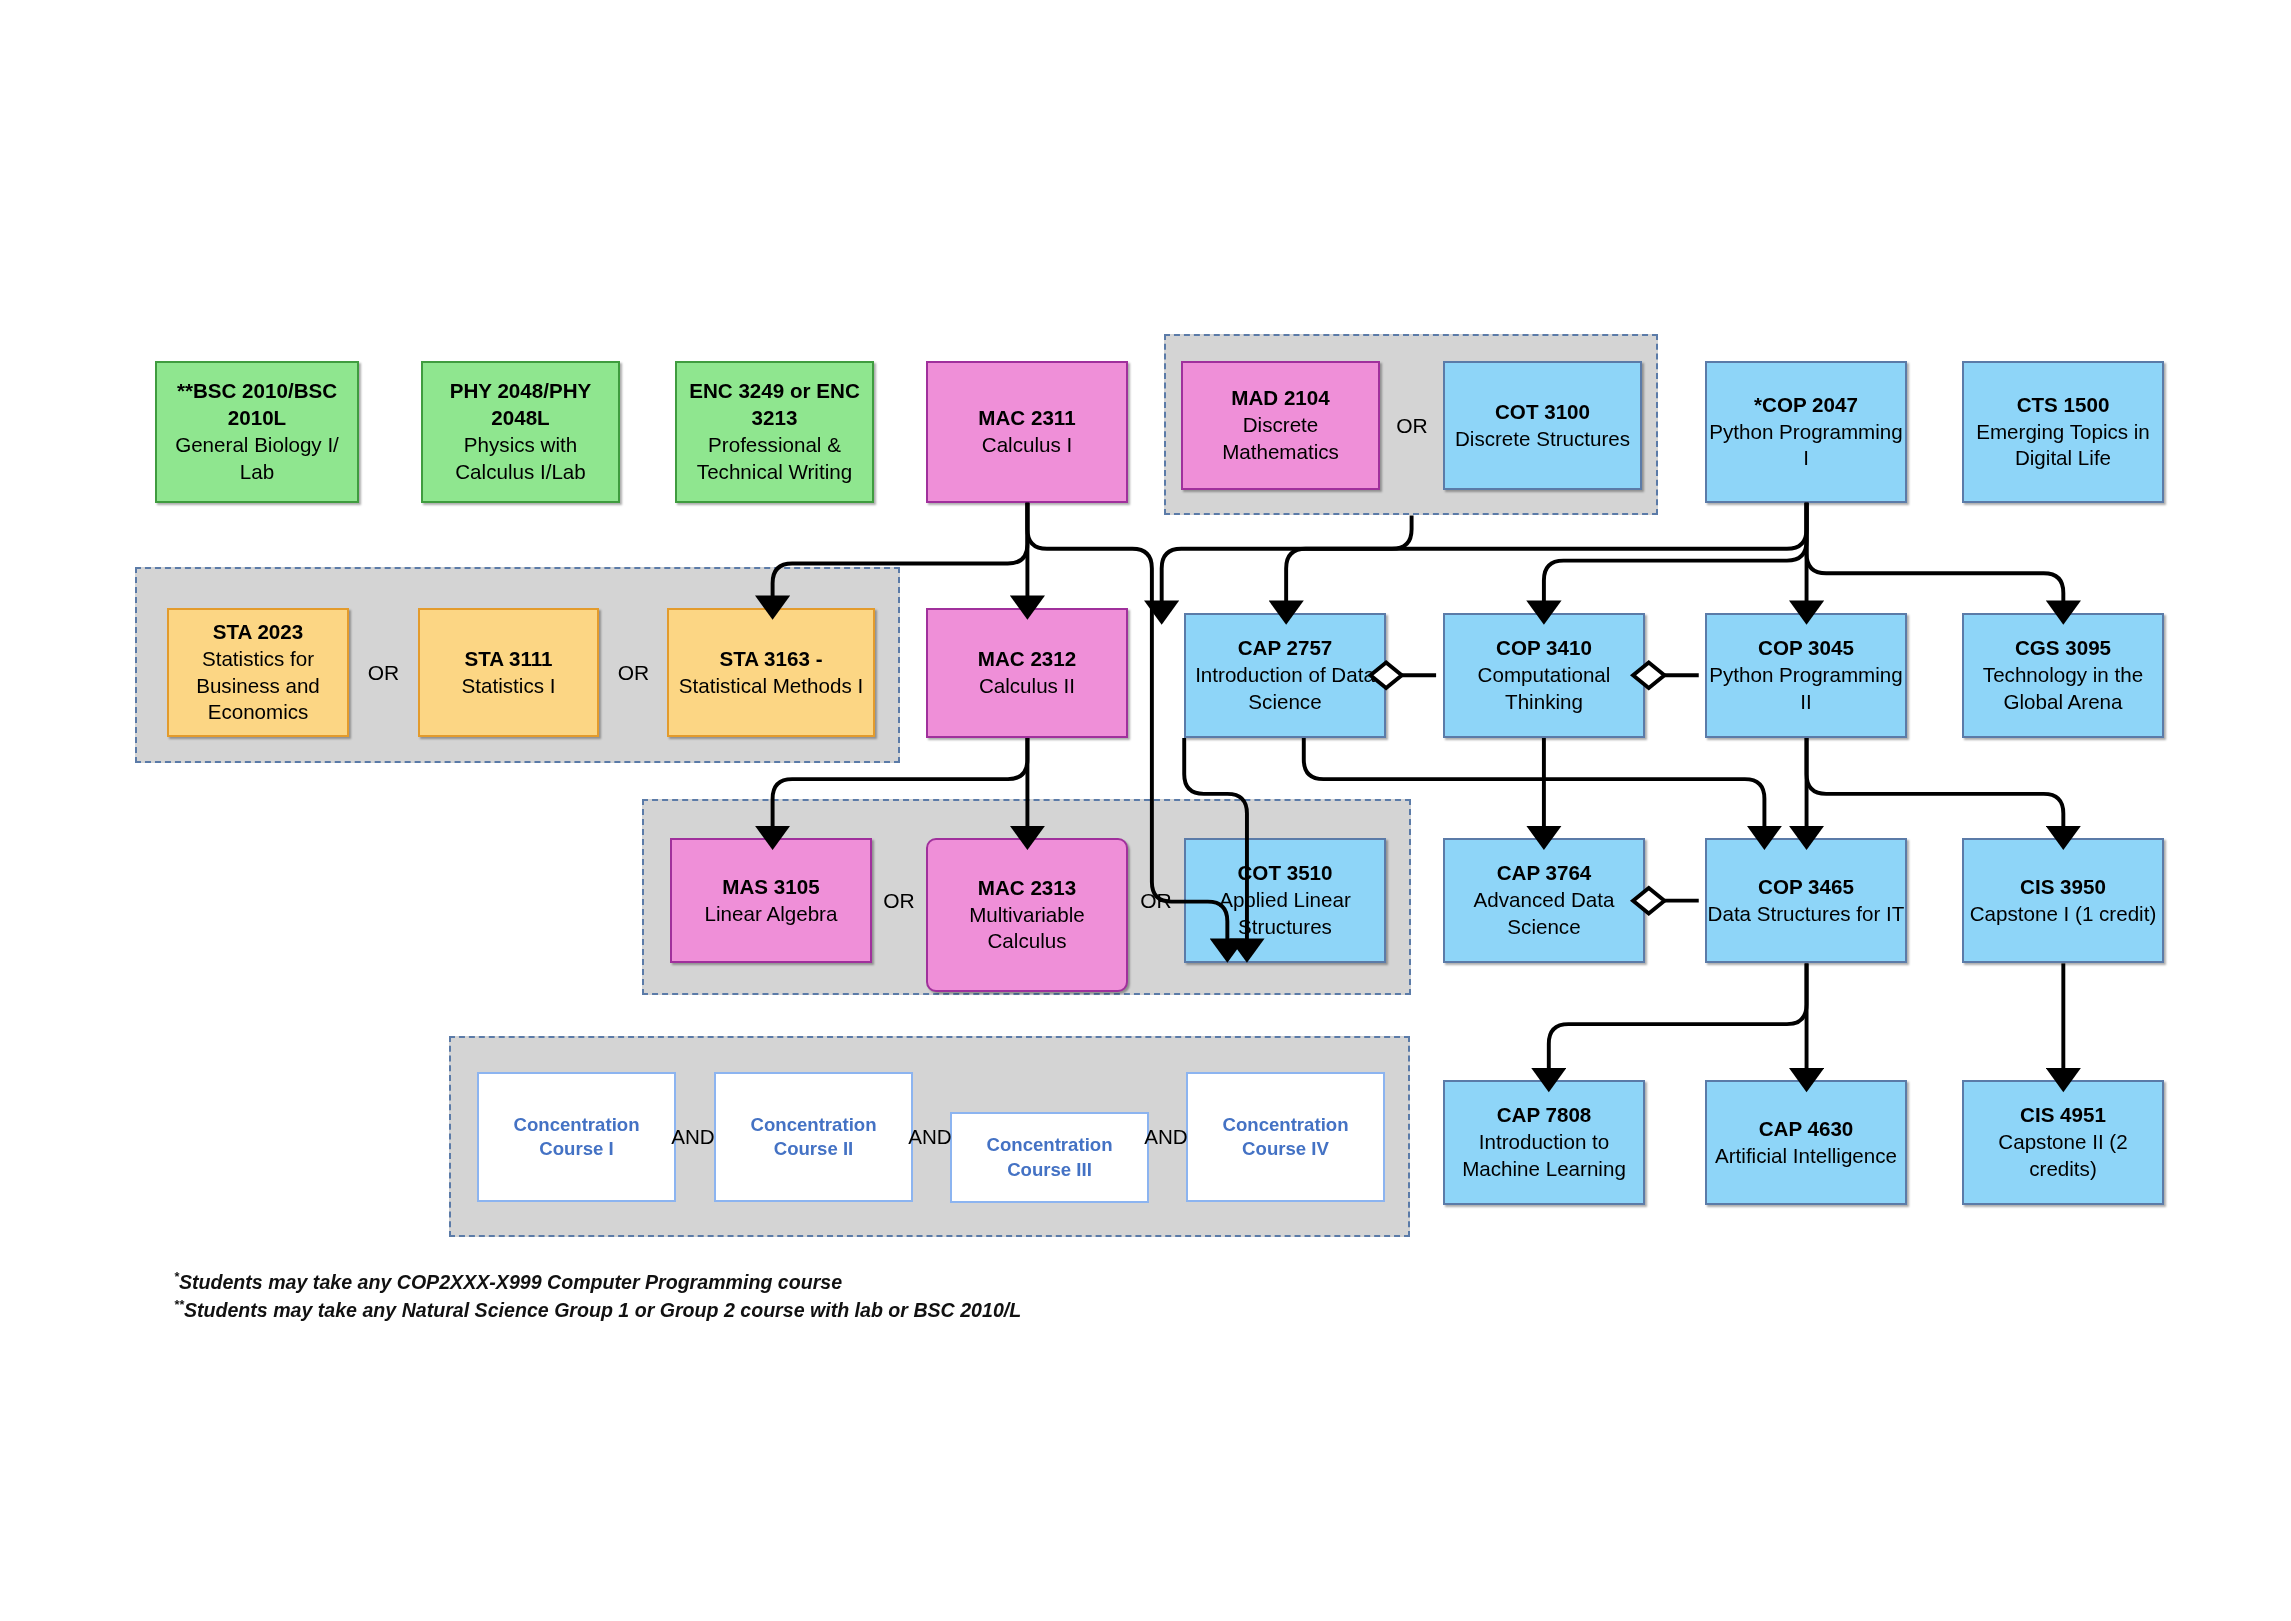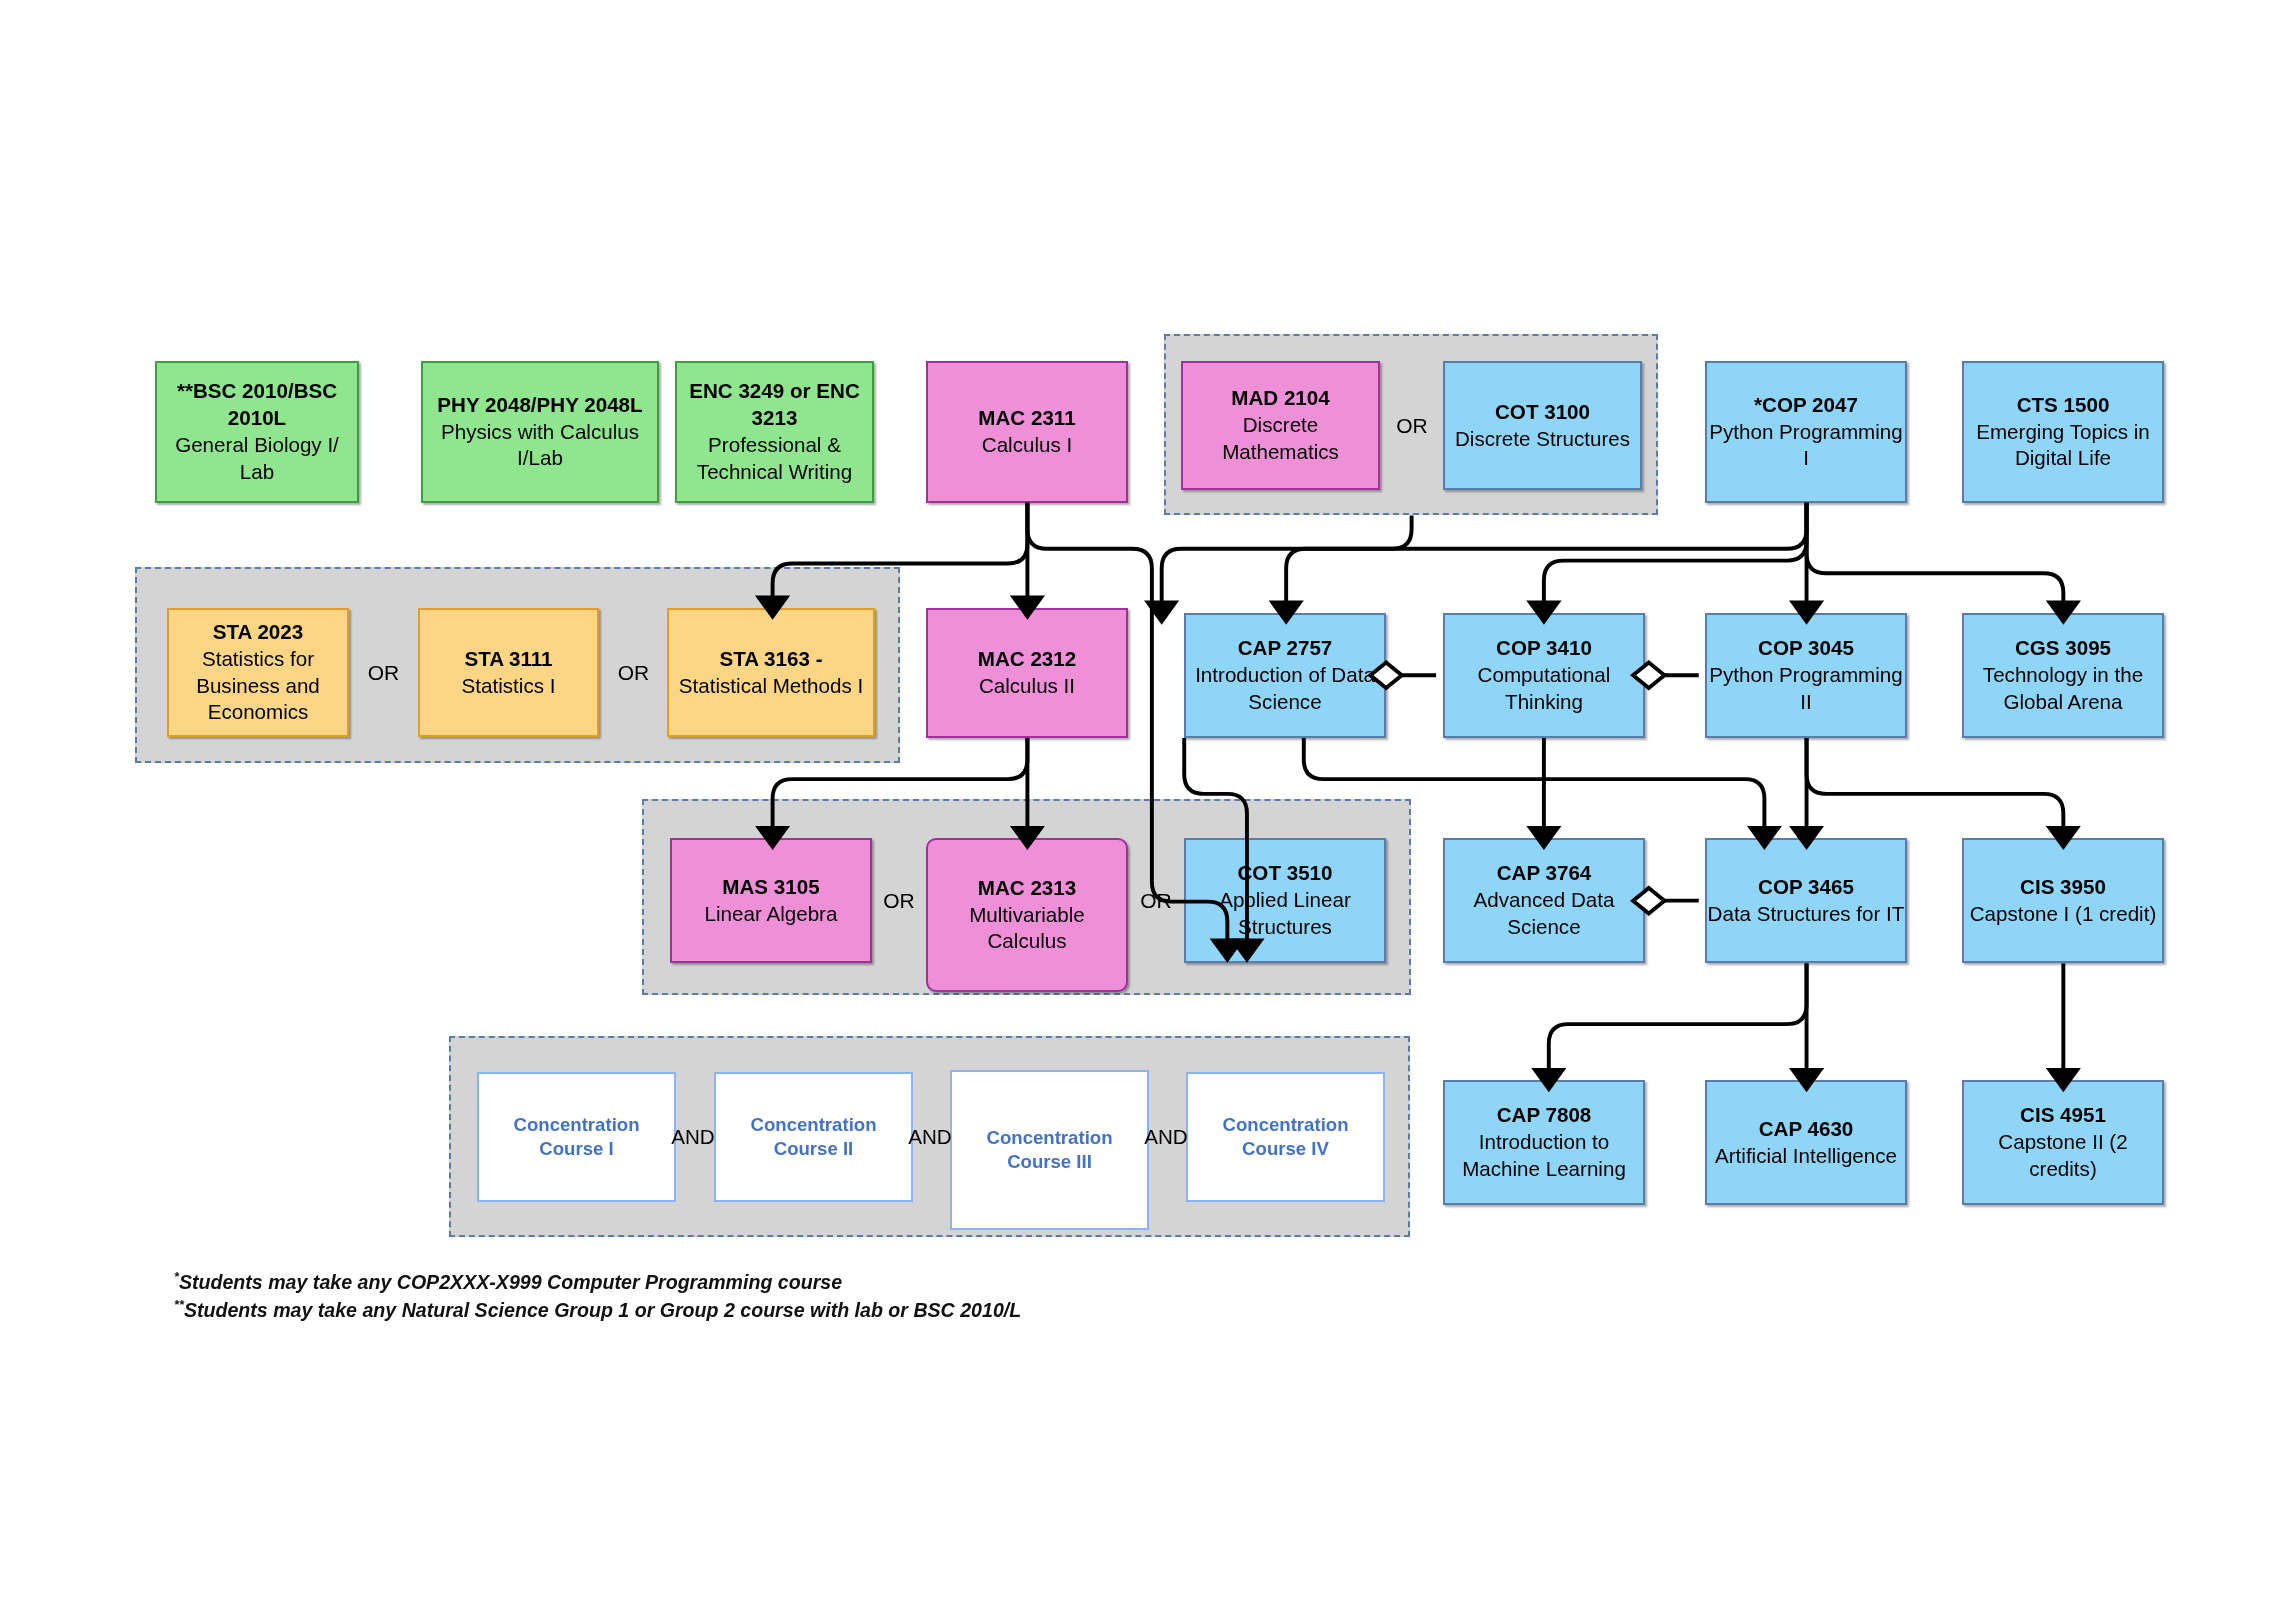--- a/index.html
+++ b/index.html
@@ -174,21 +174,21 @@
       <polygon points="1698,689 1682,676 1666,689 1682,702"></polygon>
       <polygon points="1698,919 1682,906 1666,919 1682,932"></polygon>
     </g>
   </svg>
 
   <div class="node green" style="left:155px; top:361px; width:204px; height:142px;">
     <span class="code">**BSC 2010/BSC 2010L</span>
     <span class="title">General Biology I/ Lab</span>
   </div>
 
-  <div class="node green" style="left:421px; top:361px; width:238px; height:142px;">
+  <div class="node green" style="left:421px; top:361px; width:199px; height:142px;">
     <span class="code">PHY 2048/PHY 2048L</span>
     <span class="title">Physics with Calculus I/Lab</span>
   </div>
 
   <div class="node green" style="left:675px; top:361px; width:199px; height:142px;">
     <span class="code">ENC 3249 or ENC 3213</span>
     <span class="title">Professional &amp; Technical Writing</span>
   </div>
 
   <div class="node pink" style="left:926px; top:361px; width:202px; height:142px;">
@@ -315,21 +315,21 @@
   </div>
 
   <div class="node conc" style="left:714px; top:1072px; width:199px; height:130px;">
     <span class="code">Concentration Course II</span>
   </div>
 
   <div class="op small" style="left:913px; top:1072px; width:34px; height:130px;">
     <span>AND</span>
   </div>
 
-  <div class="node conc" style="left:950px; top:1070px; width:199px; height:160px;justify-content:center;">
+  <div class="node conc" style="left:950px; top:1112px; width:199px; height:91px;justify-content:center;">
     <span class="code">Concentration Course III</span>
   </div>
 
   <div class="op small" style="left:1149px; top:1072px; width:34px; height:130px;">
     <span>AND</span>
   </div>
 
   <div class="node conc" style="left:1186px; top:1072px; width:199px; height:130px;">
     <span class="code">Concentration Course IV</span>
   </div>

